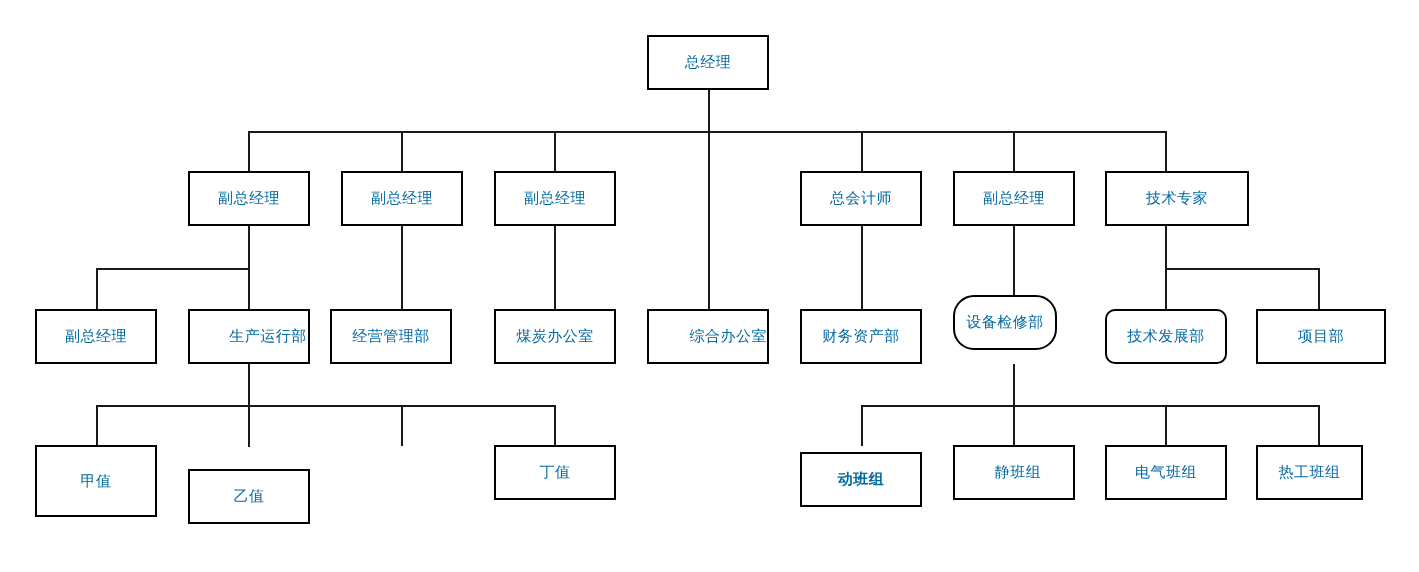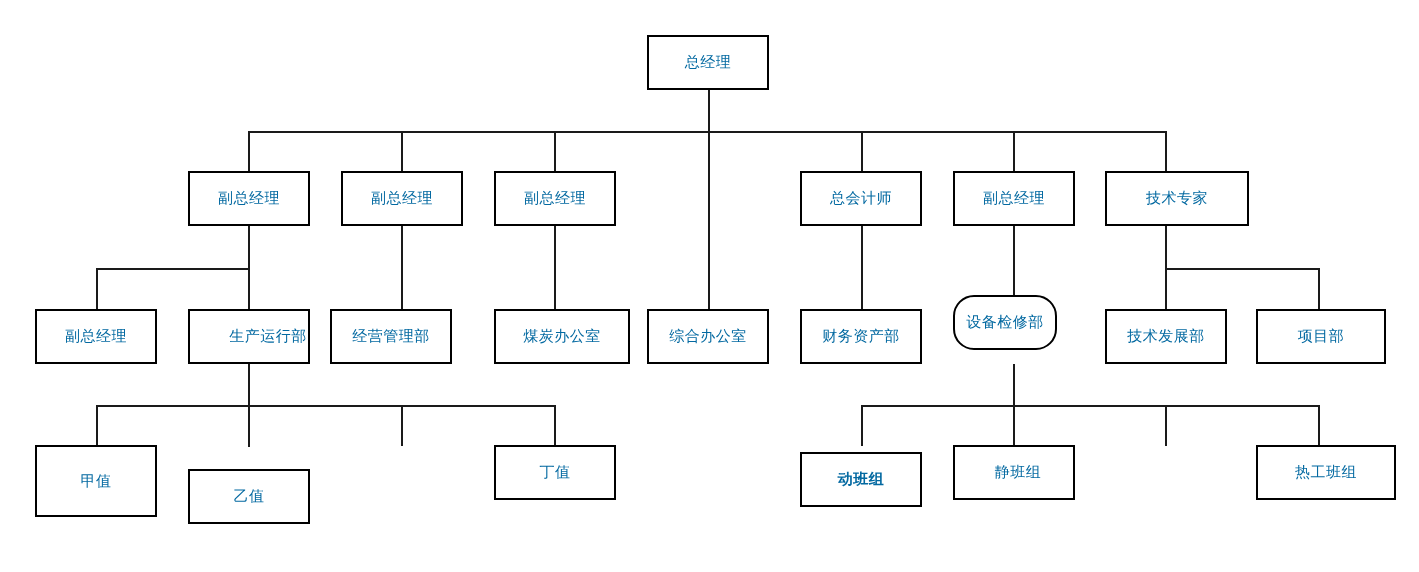--- a/index.html
+++ b/index.html
@@ -97,49 +97,52 @@
     </div>
     <div class="node" style="left: 35px; top: 309px; width: 122px; height: 55px;">
       <span class="node-label">副总经理</span>
     </div>
     <div class="node" style="left: 188px; top: 309px; width: 122px; height: 55px; padding-left: 38px;">
       <span class="node-label">生产运行部</span>
     </div>
     <div class="node" style="left: 330px; top: 309px; width: 122px; height: 55px;">
       <span class="node-label">经营管理部</span>
     </div>
-    <div class="node" style="left: 494px; top: 309px; width: 136px; height: 55px;">
+    <div class="node" style="left: 494px; top: 309px; width: 122px; height: 55px;">
       <span class="node-label">煤炭办公室</span>
     </div>
-    <div class="node" style="left: 647px; top: 309px; width: 122px; height: 55px;">
+    <div class="node" style="left: 647px; top: 309px; width: 122px; height: 55px; justify-content: flex-end;">
       <span class="node-label">综合办公室</span>
     </div>
     <div class="node" style="left: 800px; top: 309px; width: 122px; height: 55px;">
       <span class="node-label">财务资产部</span>
     </div>
     <div class="node" style="left: 953px; top: 295px; width: 104px; height: 55px; border-radius: 21px;">
       <span class="node-label">设备检修部</span>
     </div>
-    <div class="node" style="left: 1105px; top: 309px; width: 122px; height: 55px;">
+    <div class="node" style="left: 1105px; top: 309px; width: 122px; height: 55px; border-radius: 10px;">
       <span class="node-label">技术发展部</span>
     </div>
     <div class="node" style="left: 1256px; top: 309px; width: 130px; height: 55px;">
       <span class="node-label">项目部</span>
     </div>
     <div class="node" style="left: 35px; top: 445px; width: 122px; height: 72px;">
       <span class="node-label">甲值</span>
     </div>
     <div class="node" style="left: 188px; top: 445px; width: 122px; height: 55px; margin-top: 24px;">
       <span class="node-label">乙值</span>
     </div>
     <div class="node" style="left: 494px; top: 445px; width: 122px; height: 55px;">
       <span class="node-label">丁值</span>
     </div>
     <div class="node" style="left: 800px; top: 452px; width: 122px; height: 55px; font-weight: bold;">
       <span class="node-label">动班组</span>
     </div>
     <div class="node" style="left: 953px; top: 445px; width: 122px; height: 55px; padding-left: 8px;">
       <span class="node-label">静班组</span>
     </div>
-    <div class="node" style="left: 1256px; top: 445px; width: 140px; height: 55px;">
+    <div class="node" style="left: 1105px; top: 445px; width: 122px; height: 55px;">
+      <span class="node-label">电气班组</span>
+    </div>
+    <div class="node" style="left: 1256px; top: 445px; width: 107px; height: 55px;">
       <span class="node-label">热工班组</span>
     </div>
   </div>
 
 </body></html>

